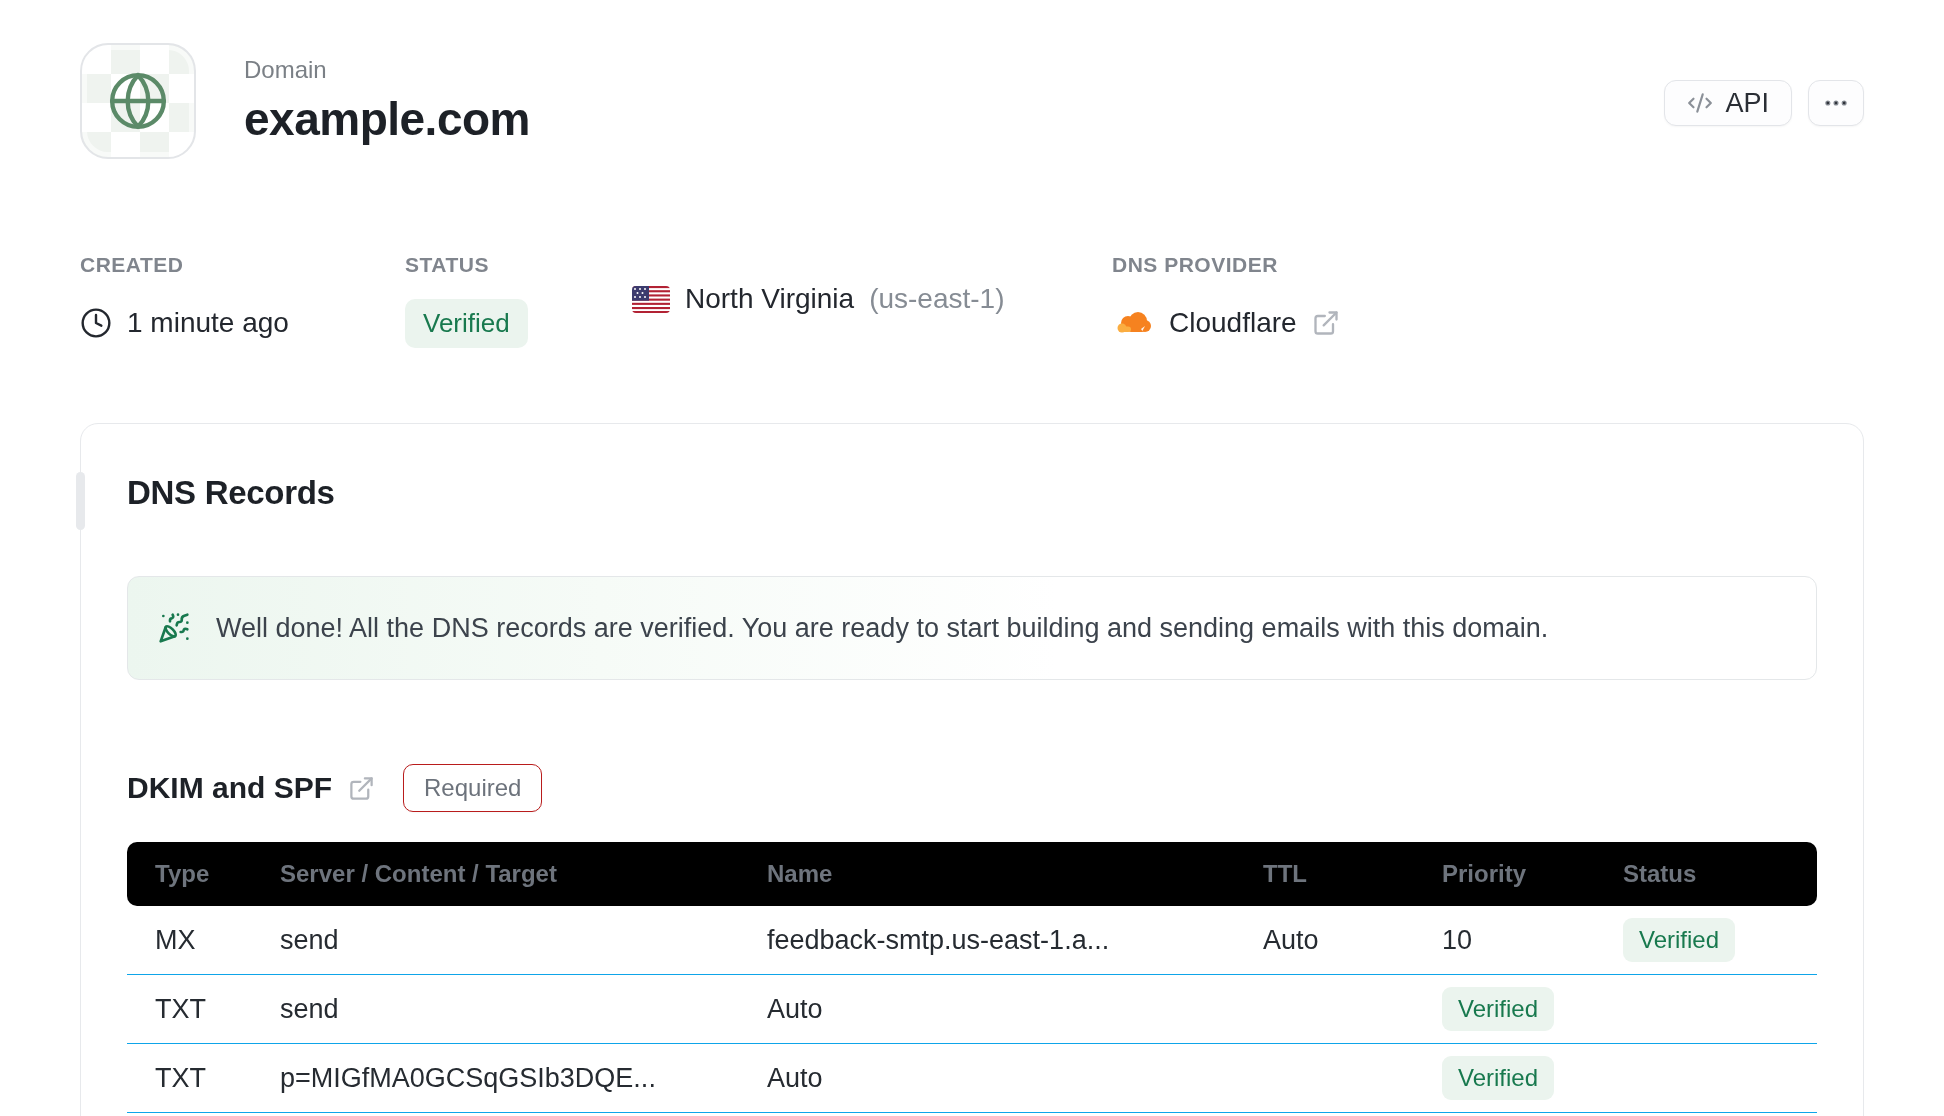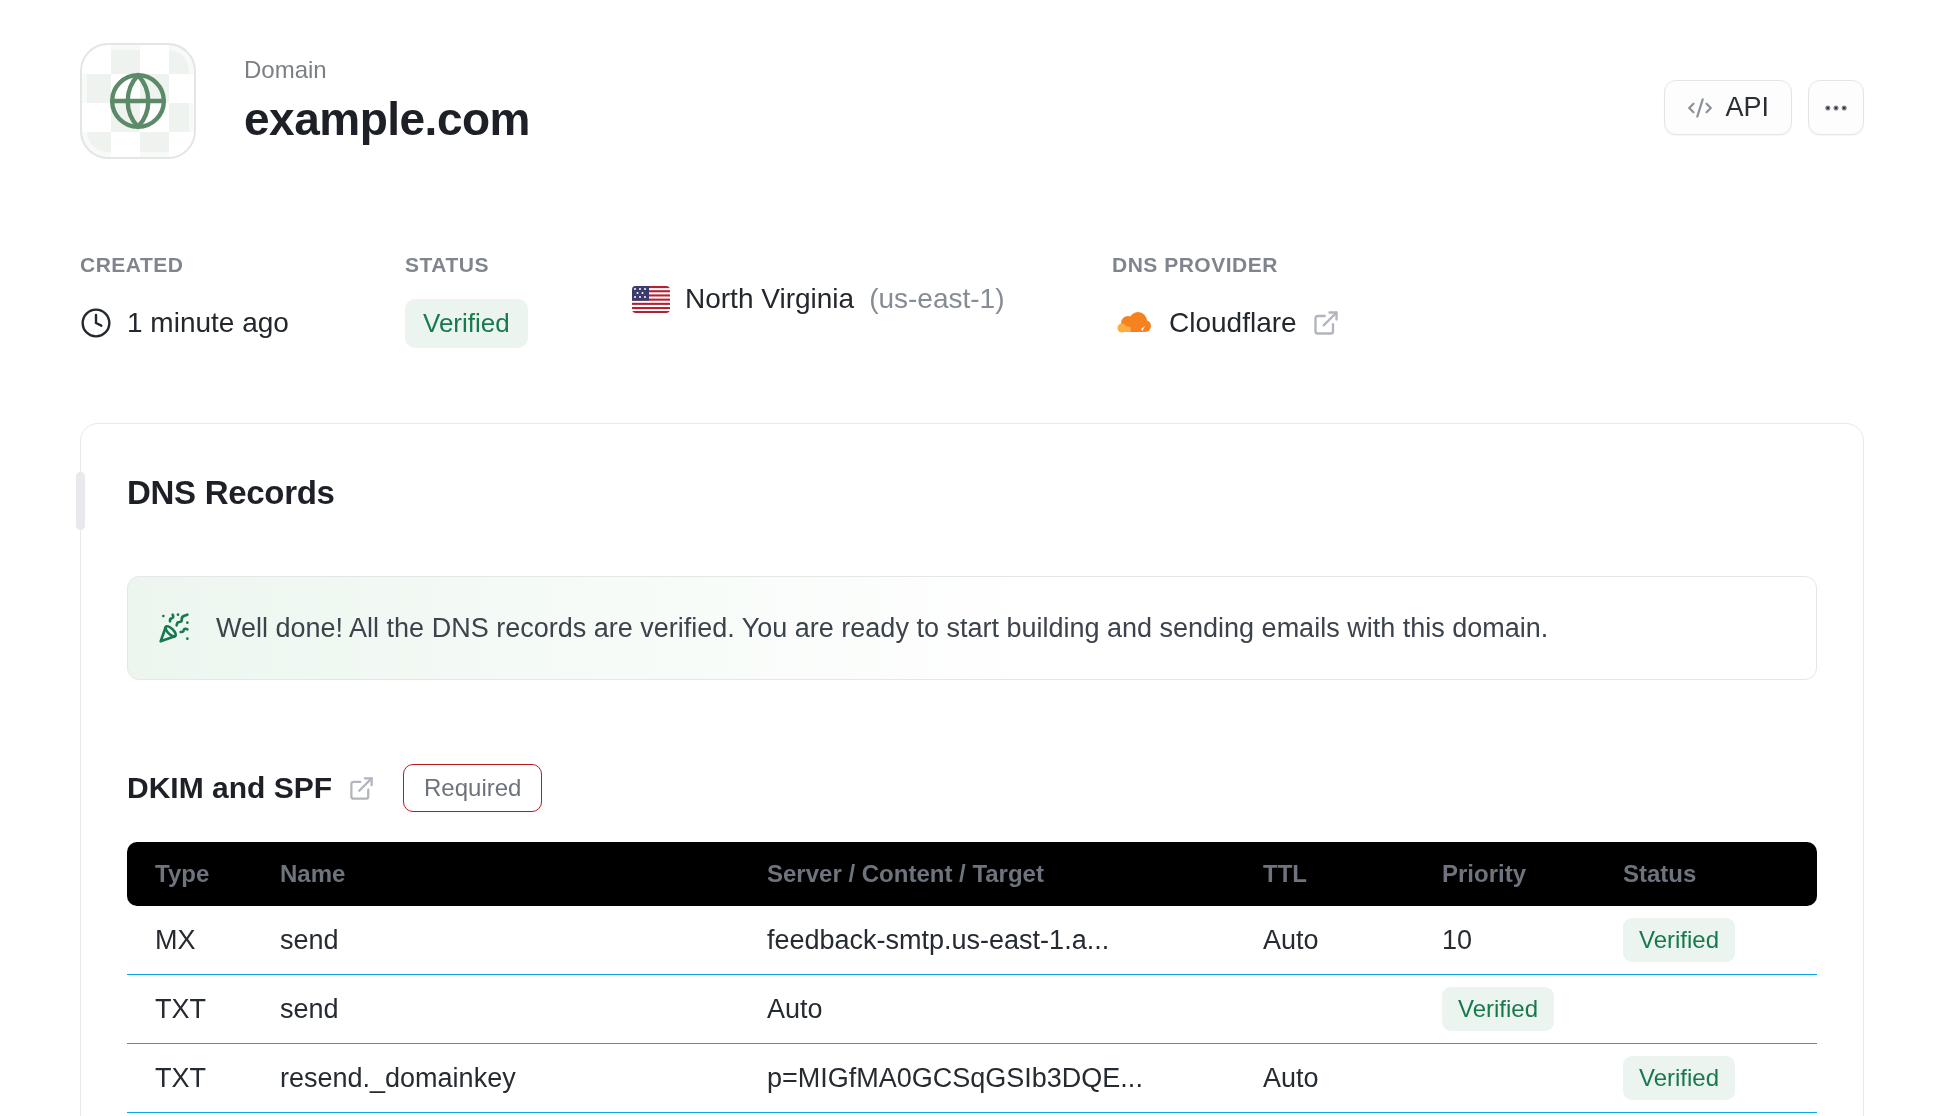--- a/index.html
+++ b/index.html
@@ -16,21 +16,21 @@
     display:flex; align-items:center; justify-content:center;
     box-shadow:inset 0 0 0 5px rgba(255,255,255,.55);
   }
   .tile svg { width:62px; height:62px; stroke:#5b8a68; }
   .title-block { margin-left:48px; }
   .eyebrow { font-size:24px; color:#7b8086; font-weight:400; }
   .domain-title { font-size:46px; font-weight:700; color:#1d2127; margin-top:8px; letter-spacing:-0.5px; }
   .header-actions { display:flex; gap:16px; margin-top:37px; }
   .btn {
     display:flex; align-items:center; gap:12px; background:#fdfdfe;
-    border:1px solid #e3e5e9; border-radius:12px; padding:0 22px; height:55px;
+    border:1px solid #e3e5e9; border-radius:12px; padding:0 22px; height:46px;
     font-size:27px; color:#2a2e35; cursor:pointer; box-shadow:0 1px 2px rgba(0,0,0,.04);
   }
   .btn-icon-only { width:56px; justify-content:center; padding:0; }
   .btn svg { stroke:#8b9098; }
 
   
   .meta { display:flex; margin-top:94px; }
   .meta-col-created { width:325px; }
   .meta-col-status  { width:227px; }
   .meta-col-region  { width:480px; }
@@ -213,22 +213,22 @@
             <path d="M10 14 21 3"></path>
           <path d="M18 13v6a2 2 0 0 1-2 2H5a2 2 0 0 1-2-2V8a2 2 0 0 1 2-2h6"></path>
         </svg>
       </span>
       <span class="chip">Required</span>
     </div>
 
     <div class="table">
       <div class="tr thead">
         <div class="td">Type</div>
+        <div class="td">Server / Content / Target</div>
         <div class="td">Name</div>
-        <div class="td">Server / Content / Target</div>
         <div class="td">TTL</div>
         <div class="td">Priority</div>
         <div class="td">Status</div>
       </div>
 
       <div class="tr row">
         <div class="td">MX</div>
         <div class="td">send</div>
         <div class="td">feedback-smtp.us-east-1.a...</div>
         <div class="td">Auto</div>
@@ -239,21 +239,20 @@
       <div class="tr row">
         <div class="td">TXT</div>
         <div class="td">send</div>
         <div class="td">Auto</div>
         <div class="td"></div>
         <div class="td"><span class="badge">Verified</span></div>
       </div>
 
       <div class="tr row">
         <div class="td">TXT</div>
-        <div class="td">resend._domainkey</div>
         <div class="td">p=MIGfMA0GCSqGSIb3DQE...</div>
         <div class="td">Auto</div>
         <div class="td"></div>
         <div class="td"><span class="badge">Verified</span></div>
       </div>
     </div>
   </div>
 </div>
 
 </body></html>

